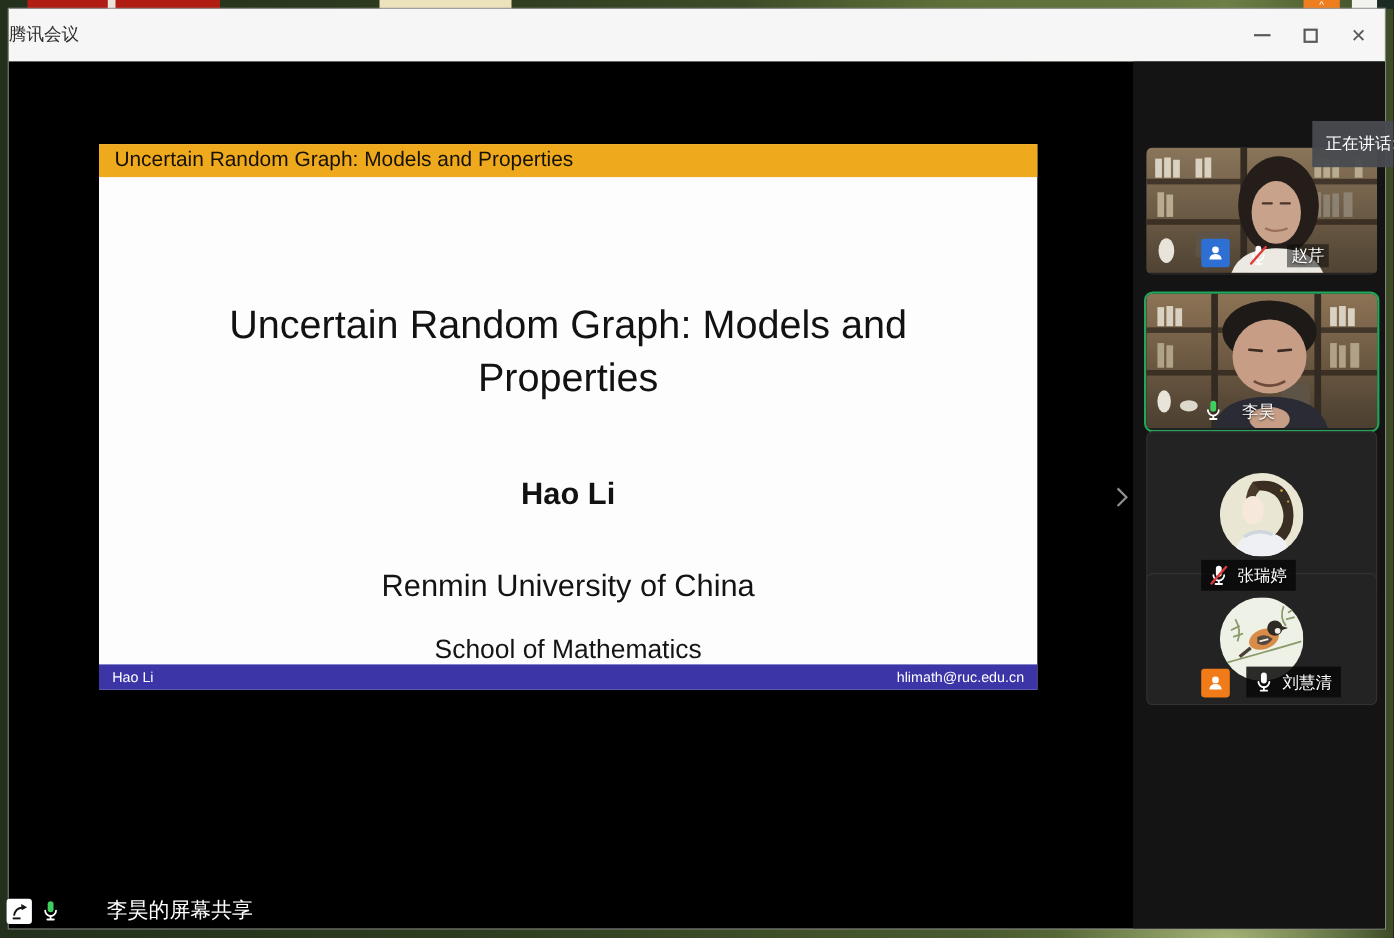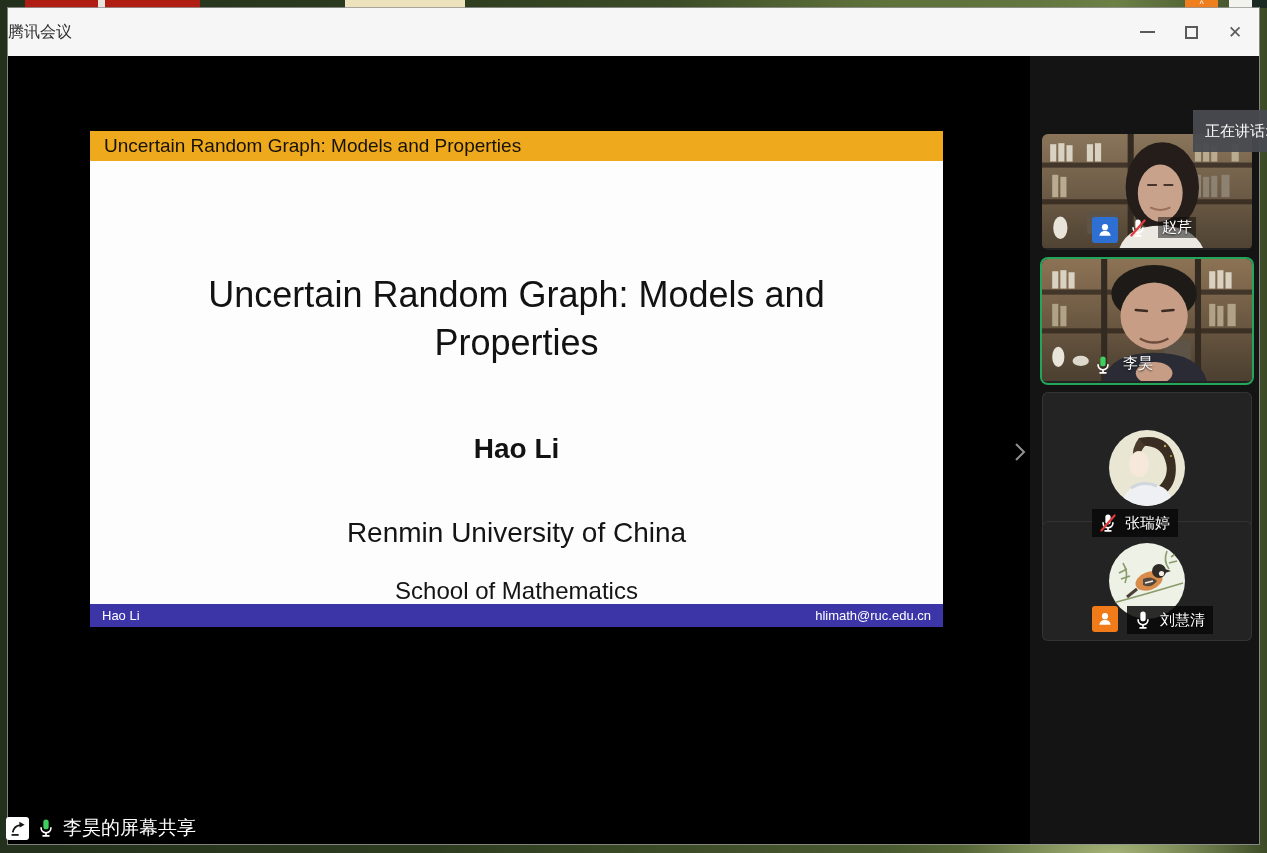--- a/index.html
+++ b/index.html
@@ -57,40 +57,40 @@
   .panel-handle{ position:absolute; left:1031px; top:399px; width:9px; height:110px;
     background:#4d4f52; border-radius:4px; cursor:pointer; }
 
   
   .sidebar{ position:absolute; left:1030px; top:56px; width:229px; height:788px; background:#141414; }
 
   .tile{ position:absolute; left:1042px; width:210px; border-radius:6px; background:#222;
     overflow:hidden; cursor:pointer; }
   .tile .media{ position:absolute; inset:0; }
   .tile.avatar-tile{ background:#232323; box-shadow:inset 0 0 0 1px #333; }
-  .tile.speaking{ box-shadow:0 0 0 2px var(--speaking-green,#23a55a); }
+  .tile.speaking{ box-shadow:0 0 0 2px var(--speaking-green,#23a55a);margin-top:8px; }
 
   .tile-1{ top:134px; height:116px; }
   .tile-2{ top:259px; height:124px; }
   .tile-3{ top:392px; height:152px; }
   .tile-4{ top:521px; height:120px; }
   .tile-5{ top:651px; height:120px; }
 
   .avatar-wrap{ position:absolute; left:0; top:0; width:100%; height:100%;
     display:flex; align-items:center; justify-content:center; }
   .avatar-circle{ width:76px; height:76px; border-radius:50%; overflow:hidden; position:relative; }
   .avatar-books{
     background:
       radial-gradient(circle at 38% 32%, rgba(255,255,255,.30), rgba(0,0,0,0) 45%),
       radial-gradient(circle at 62% 70%, rgba(0,0,0,.55), rgba(0,0,0,0) 60%),
       repeating-linear-gradient(0deg,#7a5c3a 0 3px,#a83a2c 3px 5px,#3a6b6e 5px 7px,#c9a84c 7px 9px,#23201c 9px 11px,#8a8a7a 11px 13px);
     box-shadow:inset 0 0 18px rgba(0,0,0,.7);
   }
 
-  .name-row{ position:absolute; left:8px; bottom:7px; display:flex; align-items:flex-start; gap:9px; z-index:3;padding-left:42px; }
+  .name-row{ position:absolute; left:8px; bottom:7px; display:flex; align-items:flex-end; gap:15px; z-index:3;padding-left:42px; }
   .name-label{ display:flex; align-items:center; gap:6px; padding:3px 8px 3px 5px; background:rgba(8,8,8,.85); }
   .pname{ color:#fff; font-size:15px; white-space:nowrap; text-shadow:0 1px 2px rgba(0,0,0,.8); }
   .pname.boxed{ background:rgba(10,10,10,.5); padding:1px 4px; }
 
   .badge{ width:26px; height:26px; border-radius:3px; display:flex; align-items:center; justify-content:center; flex:none; }
   .badge svg{ width:18px; height:18px; fill:#fff; }
   .badge.blue{ background:var(--badge-blue,#2e6fd3); }
   .badge.orange{ background:var(--badge-orange,#f07b18); }
 
   .mic{ width:22px; height:22px; flex:none; }
@@ -101,21 +101,21 @@
 
   
   .speaking-tooltip{ position:absolute; left:1193px; top:110px; width:74px; height:42px;
     background:rgba(72,74,80,.95); color:#fff; font-size:15px; line-height:42px;
     padding-left:12px; white-space:nowrap; overflow:hidden; z-index:6; }
 
   
   .share-banner{ position:absolute; left:6px; top:814px; height:28px; display:flex; align-items:center; gap:6px; z-index:4; }
   .share-ic{ width:23px; height:23px; background:#fff; border-radius:3px; display:flex; align-items:center; justify-content:center; }
   .share-ic svg{ width:19px; height:19px; }
-  .share-banner .txt{ color:#fff; font-size:19px; text-shadow:0 1px 2px rgba(0,0,0,.9); }
+  .share-banner .txt{ color:#fff; font-size:19px; text-shadow:0 1px 2px rgba(0,0,0,.9);margin-left:34px; }
 </style>
 </head>
 <body>
 
 <div class="screen">
 
   <div class="top-sliver">
     <div class="sliver-red">
         <div class="sliver-red-line"></div>
       </div>

